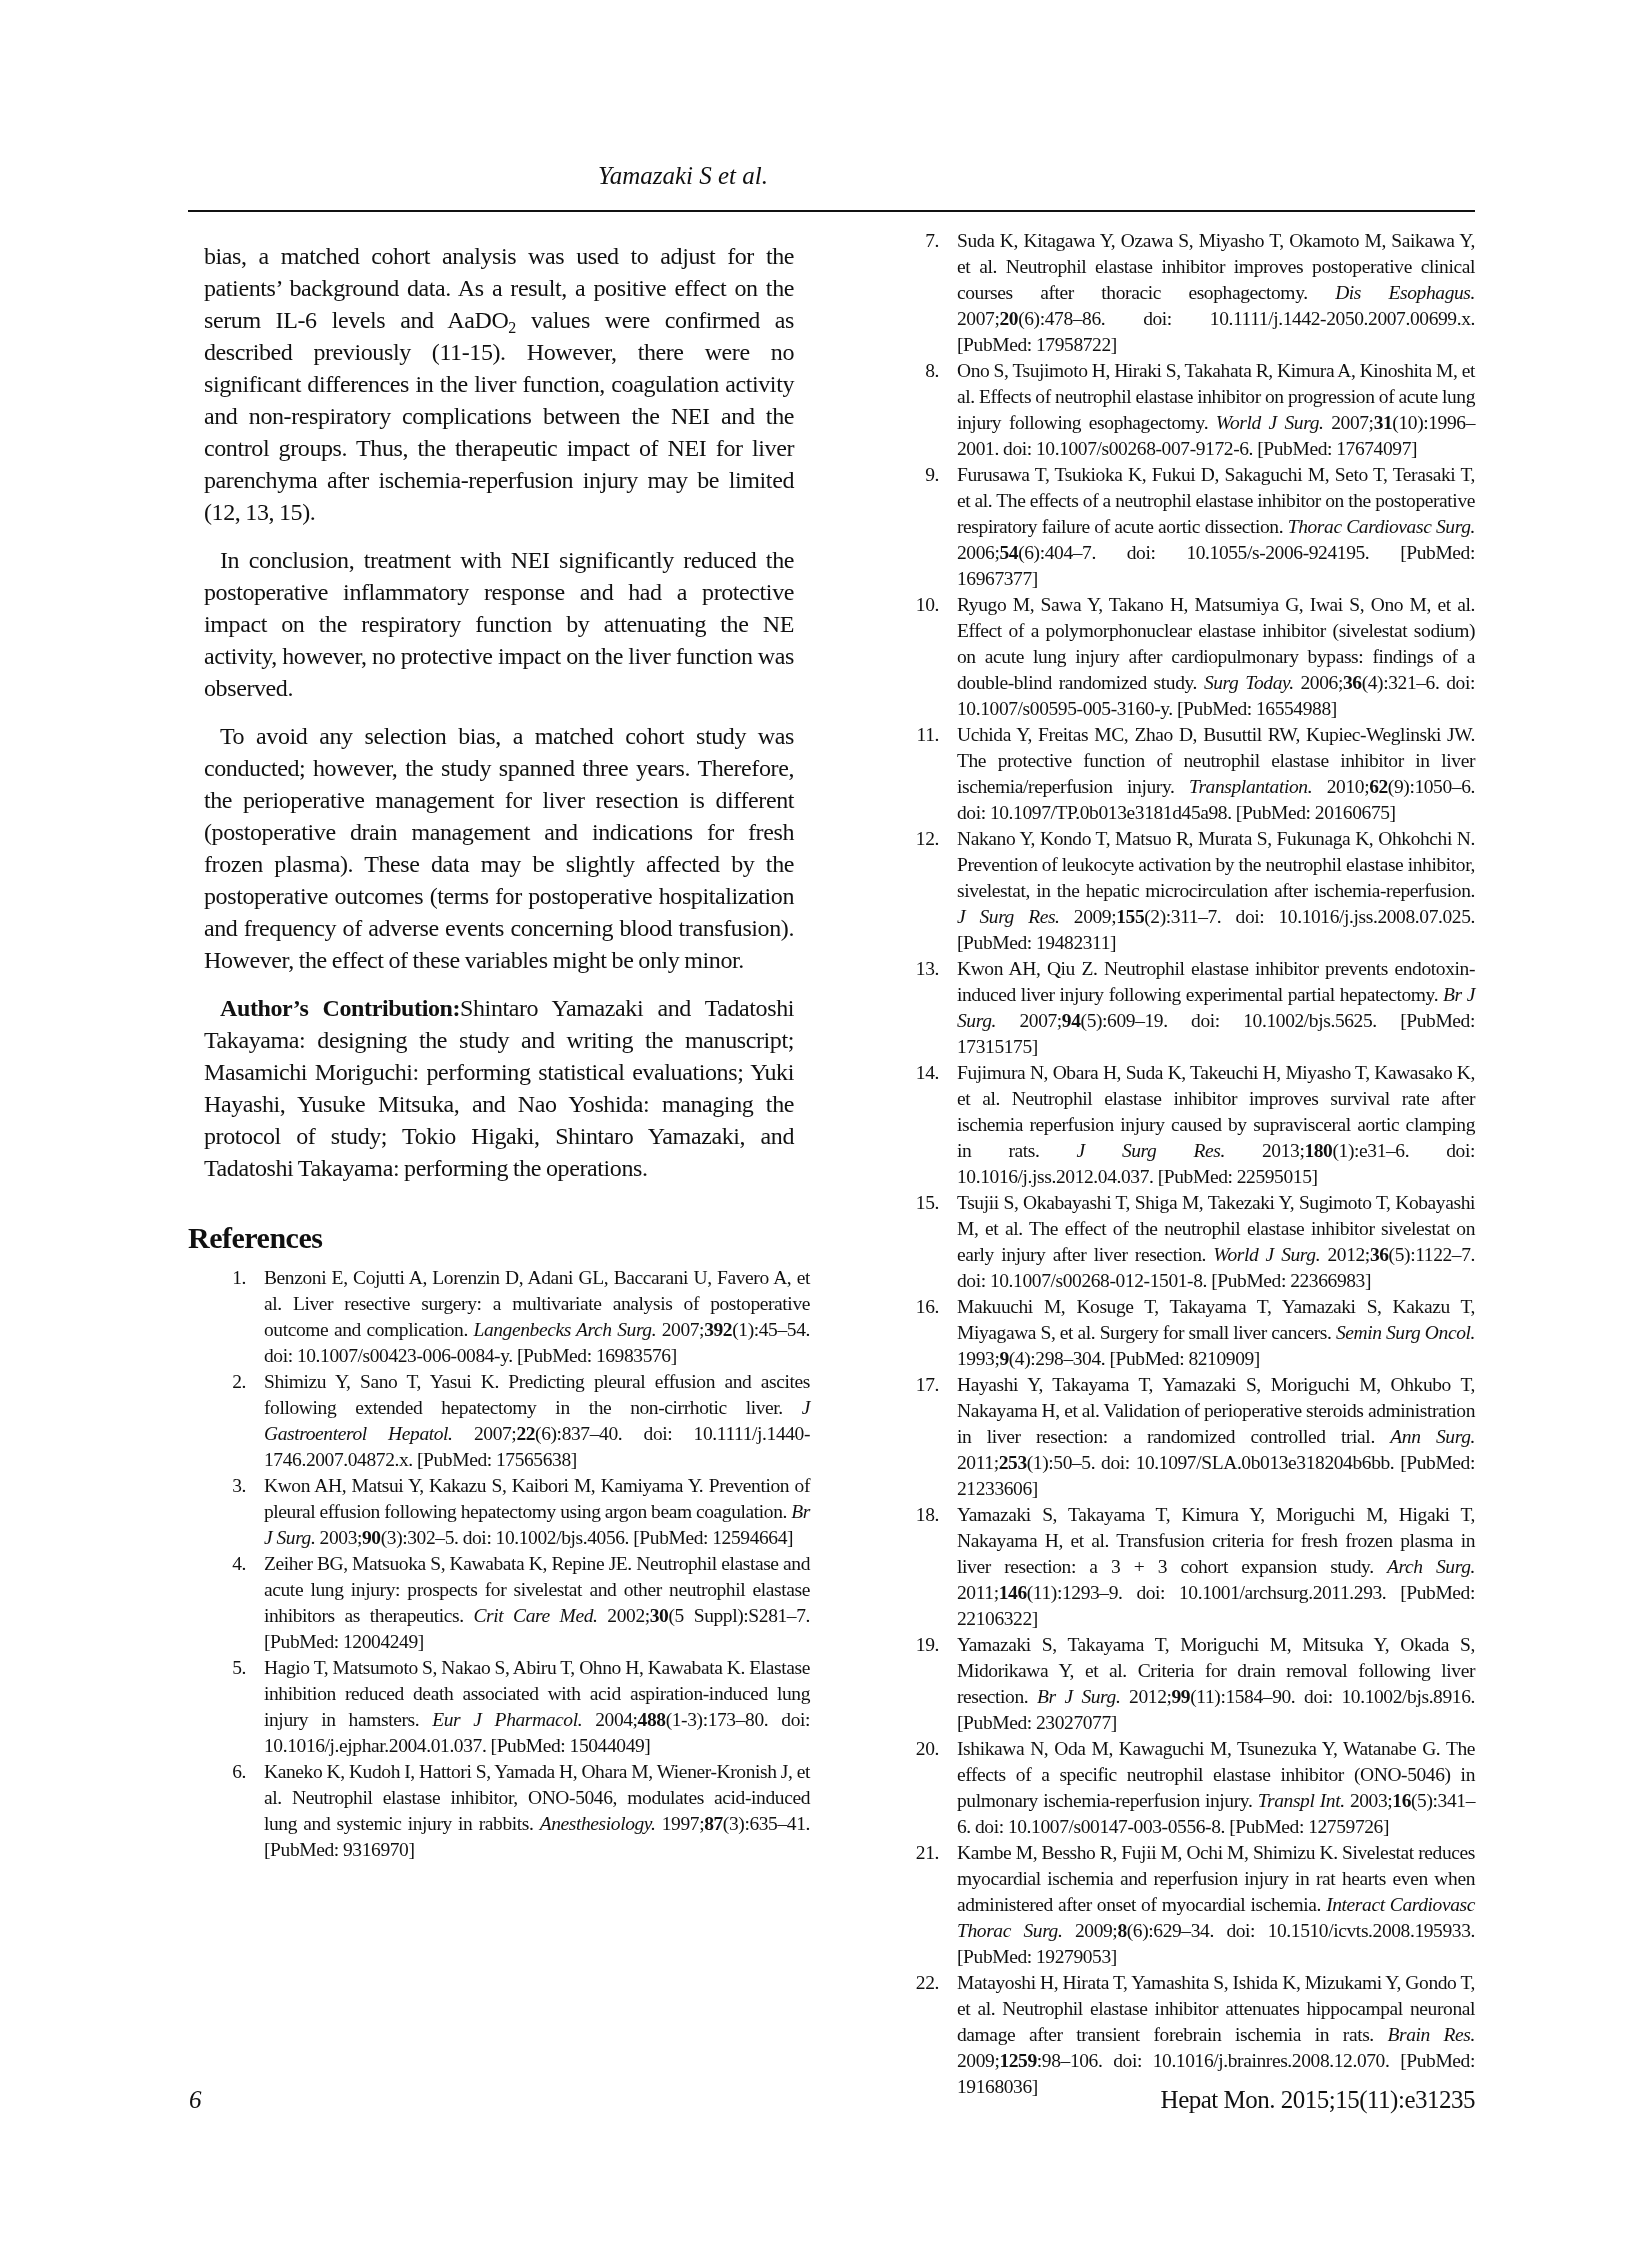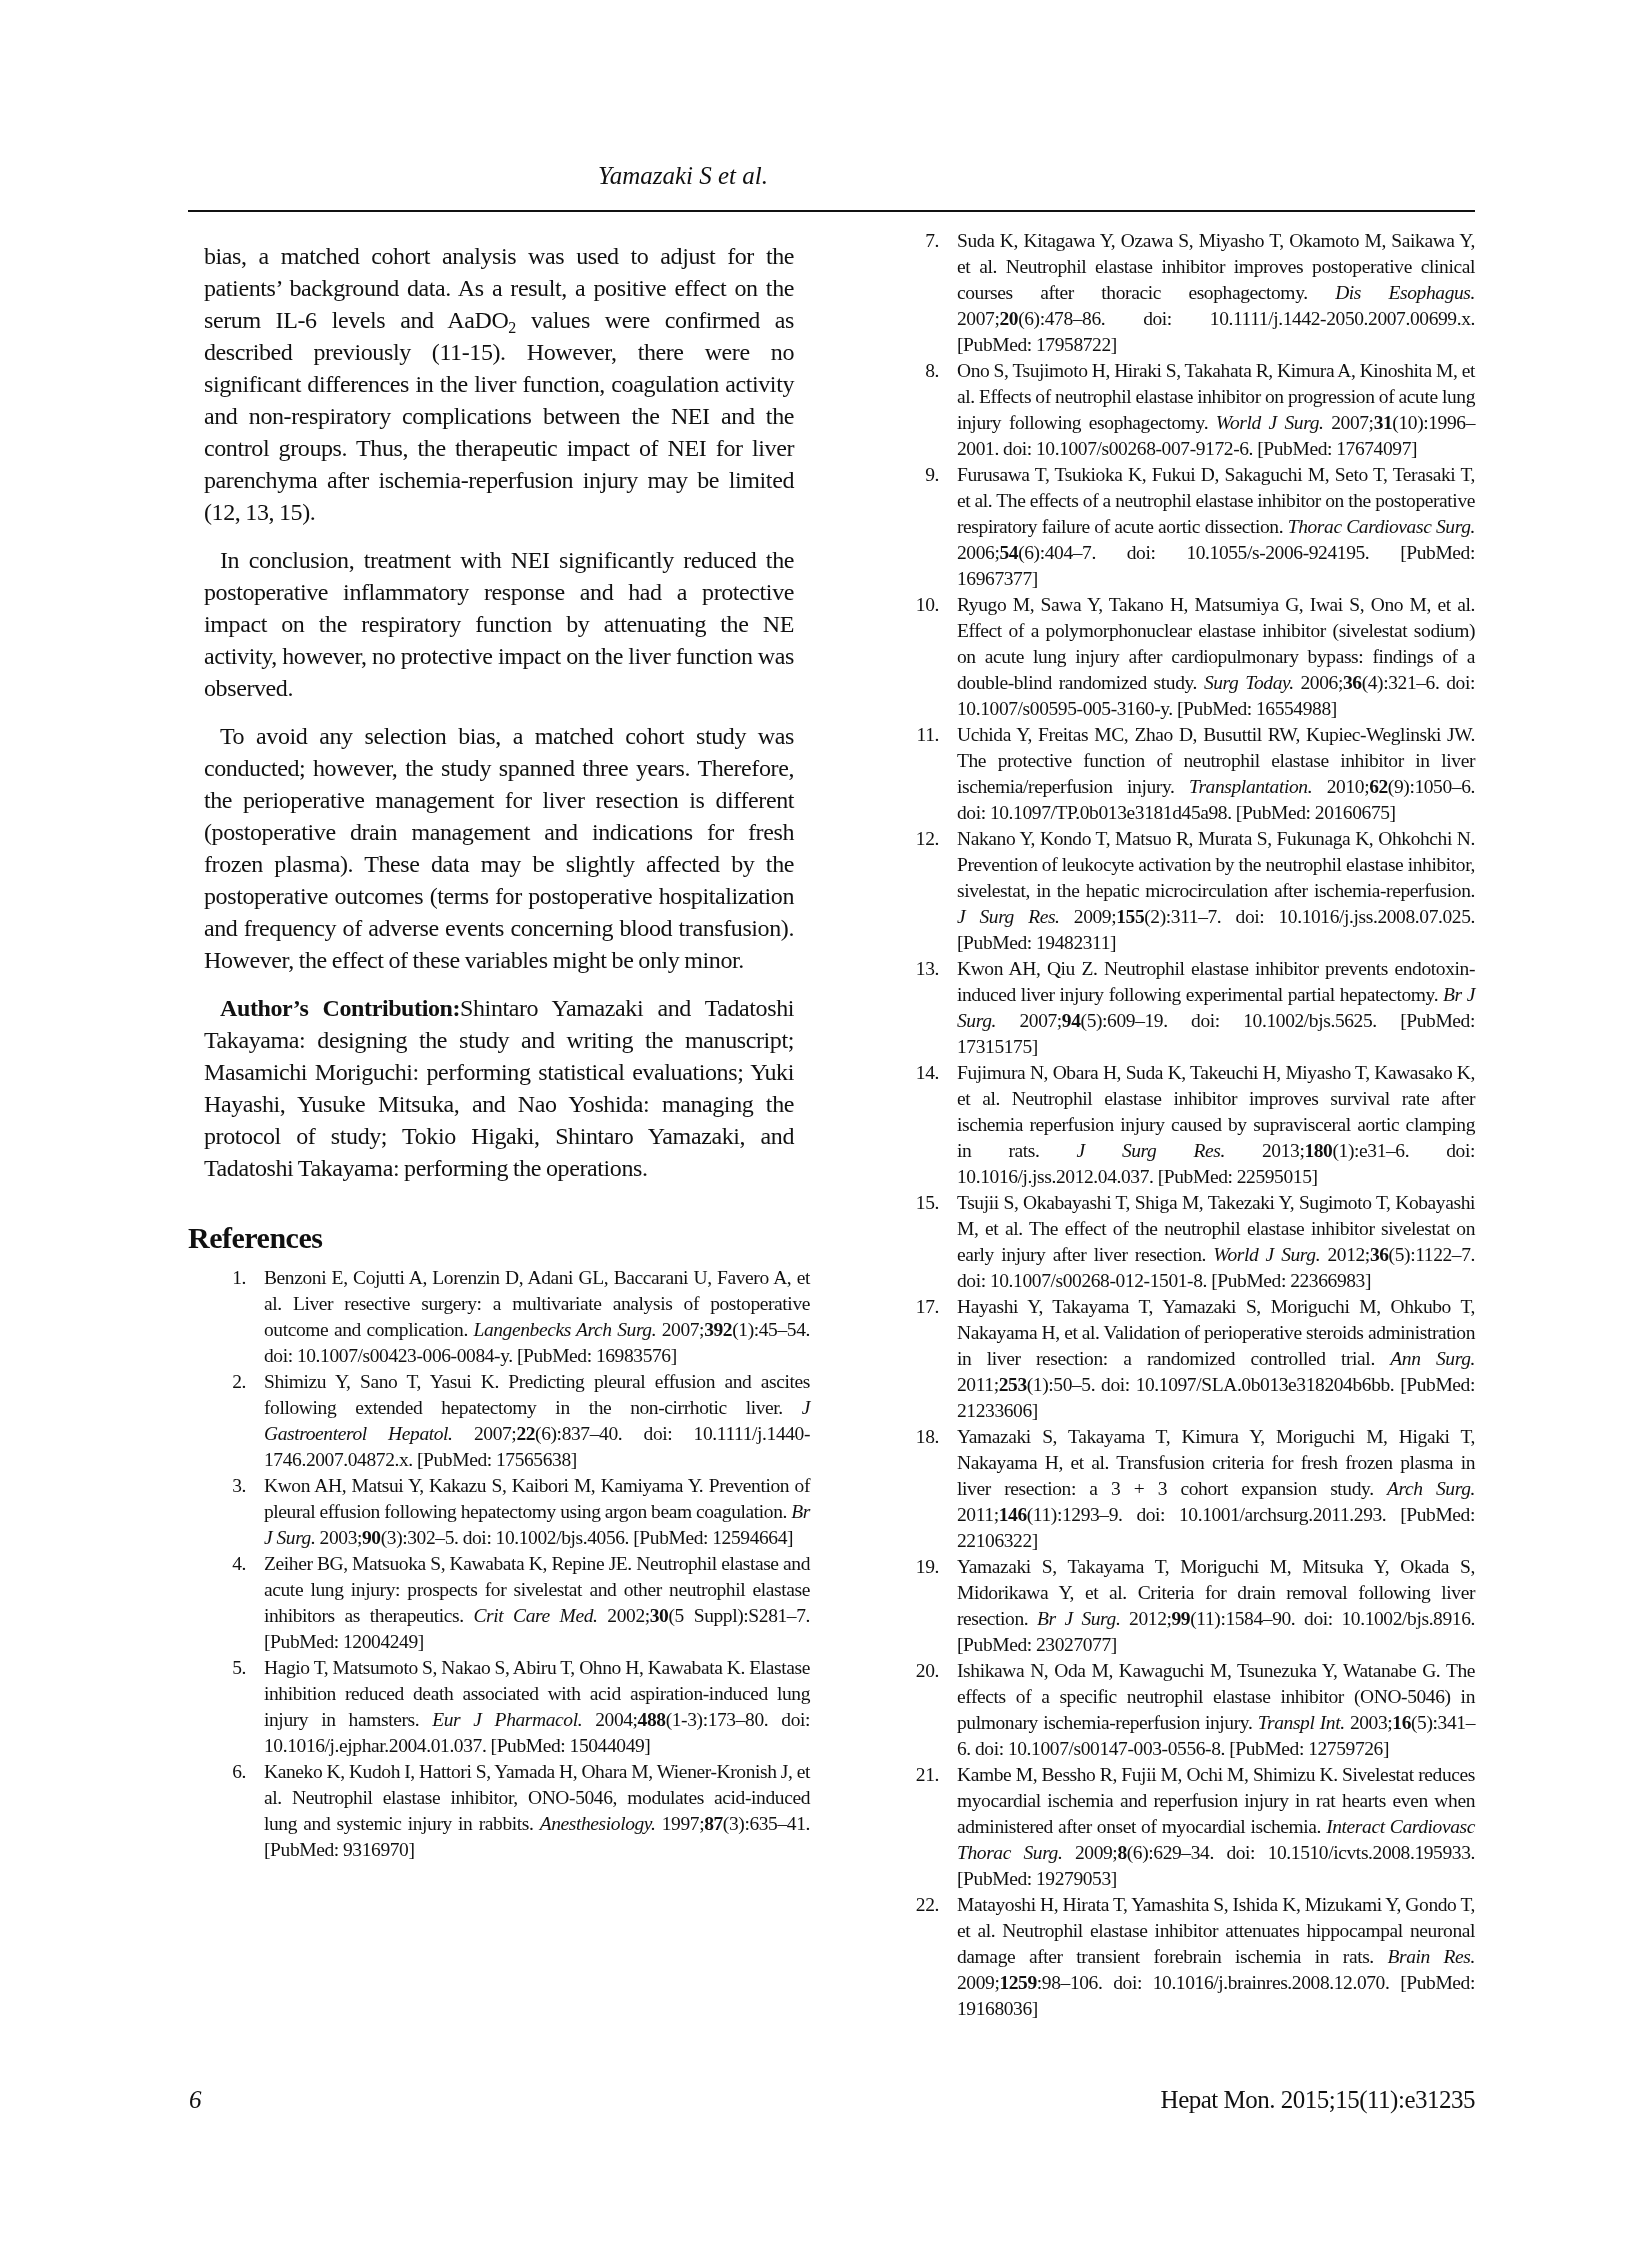--- a/index.html
+++ b/index.html
@@ -71,20 +71,21 @@
   <ol class="refs" id="refs-right">
       <li class="ref"><span class="ref-num">7.</span><span>Suda K, Kitagawa Y, Ozawa S, Miyasho T, Okamoto M, Saikawa Y, et al. Neutrophil elastase inhibitor improves postoperative clinical courses after thoracic esophagectomy. </span><span class="j">Dis Esophagus.</span><span> 2007;</span><span class="v">20</span><span>(6):478–86. doi: 10.1111/j.1442-2050.2007.00699.x. [PubMed: 17958722]</span></li>
       <li class="ref"><span class="ref-num">8.</span><span>Ono S, Tsujimoto H, Hiraki S, Takahata R, Kimura A, Kinoshita M, et al. Effects of neutrophil elastase inhibitor on progression of acute lung injury following esophagectomy. </span><span class="j">World J Surg.</span><span> 2007;</span><span class="v">31</span><span>(10):1996–2001. doi: 10.1007/s00268-007-9172-6. [PubMed: 17674097]</span></li>
       <li class="ref"><span class="ref-num">9.</span><span>Furusawa T, Tsukioka K, Fukui D, Sakaguchi M, Seto T, Terasaki T, et al. The effects of a neutrophil elastase inhibitor on the postoperative respiratory failure of acute aortic dissection. </span><span class="j">Thorac Cardiovasc Surg.</span><span> 2006;</span><span class="v">54</span><span>(6):404–7. doi: 10.1055/s-2006-924195. [PubMed: 16967377]</span></li>
       <li class="ref"><span class="ref-num">10.</span><span>Ryugo M, Sawa Y, Takano H, Matsumiya G, Iwai S, Ono M, et al. Effect of a polymorphonuclear elastase inhibitor (sivelestat sodium) on acute lung injury after cardiopulmonary bypass: findings of a double-blind randomized study. </span><span class="j">Surg Today.</span><span> 2006;</span><span class="v">36</span><span>(4):321–6. doi: 10.1007/s00595-005-3160-y. [PubMed: 16554988]</span></li>
       <li class="ref"><span class="ref-num">11.</span><span>Uchida Y, Freitas MC, Zhao D, Busuttil RW, Kupiec-Weglinski JW. The protective function of neutrophil elastase inhibitor in liver ischemia/reperfusion injury. </span><span class="j">Transplantation.</span><span> 2010;</span><span class="v">62</span><span>(9):1050–6. doi: 10.1097/TP.0b013e3181d45a98. [PubMed: 20160675]</span></li>
       <li class="ref"><span class="ref-num">12.</span><span>Nakano Y, Kondo T, Matsuo R, Murata S, Fukunaga K, Ohkohchi N. Prevention of leukocyte activation by the neutrophil elastase inhibitor, sivelestat, in the hepatic microcirculation after ischemia-reperfusion. </span><span class="j">J Surg Res.</span><span> 2009;</span><span class="v">155</span><span>(2):311–7. doi: 10.1016/j.jss.2008.07.025. [PubMed: 19482311]</span></li>
       <li class="ref"><span class="ref-num">13.</span><span>Kwon AH, Qiu Z. Neutrophil elastase inhibitor prevents endotoxin-induced liver injury following experimental partial hepatectomy. </span><span class="j">Br J Surg.</span><span> 2007;</span><span class="v">94</span><span>(5):609–19. doi: 10.1002/bjs.5625. [PubMed: 17315175]</span></li>
       <li class="ref"><span class="ref-num">14.</span><span>Fujimura N, Obara H, Suda K, Takeuchi H, Miyasho T, Kawasako K, et al. Neutrophil elastase inhibitor improves survival rate after ischemia reperfusion injury caused by supravisceral aortic clamping in rats. </span><span class="j">J Surg Res.</span><span> 2013;</span><span class="v">180</span><span>(1):e31–6. doi: 10.1016/j.jss.2012.04.037. [PubMed: 22595015]</span></li>
       <li class="ref"><span class="ref-num">15.</span><span>Tsujii S, Okabayashi T, Shiga M, Takezaki Y, Sugimoto T, Kobayashi M, et al. The effect of the neutrophil elastase inhibitor sivelestat on early injury after liver resection. </span><span class="j">World J Surg.</span><span> 2012;</span><span class="v">36</span><span>(5):1122–7. doi: 10.1007/s00268-012-1501-8. [PubMed: 22366983]</span></li>
+      <li class="ref"><span class="ref-num">16.</span><span>Makuuchi M, Kosuge T, Takayama T, Yamazaki S, Kakazu T, Miyagawa S, et al. Surgery for small liver cancers. </span><span class="j">Semin Surg Oncol.</span><span> 1993;</span><span class="v">9</span><span>(4):298–304. [PubMed: 8210909]</span></li>
       <li class="ref"><span class="ref-num">17.</span><span>Hayashi Y, Takayama T, Yamazaki S, Moriguchi M, Ohkubo T, Nakayama H, et al. Validation of perioperative steroids administration in liver resection: a randomized controlled trial. </span><span class="j">Ann Surg.</span><span> 2011;</span><span class="v">253</span><span>(1):50–5. doi: 10.1097/SLA.0b013e318204b6bb. [PubMed: 21233606]</span></li>
       <li class="ref"><span class="ref-num">18.</span><span>Yamazaki S, Takayama T, Kimura Y, Moriguchi M, Higaki T, Nakayama H, et al. Transfusion criteria for fresh frozen plasma in liver resection: a 3 + 3 cohort expansion study. </span><span class="j">Arch Surg.</span><span> 2011;</span><span class="v">146</span><span>(11):1293–9. doi: 10.1001/archsurg.2011.293. [PubMed: 22106322]</span></li>
       <li class="ref"><span class="ref-num">19.</span><span>Yamazaki S, Takayama T, Moriguchi M, Mitsuka Y, Okada S, Midorikawa Y, et al. Criteria for drain removal following liver resection. </span><span class="j">Br J Surg.</span><span> 2012;</span><span class="v">99</span><span>(11):1584–90. doi: 10.1002/bjs.8916. [PubMed: 23027077]</span></li>
       <li class="ref"><span class="ref-num">20.</span><span>Ishikawa N, Oda M, Kawaguchi M, Tsunezuka Y, Watanabe G. The effects of a specific neutrophil elastase inhibitor (ONO-5046) in pulmonary ischemia-reperfusion injury. </span><span class="j">Transpl Int.</span><span> 2003;</span><span class="v">16</span><span>(5):341–6. doi: 10.1007/s00147-003-0556-8. [PubMed: 12759726]</span></li>
       <li class="ref"><span class="ref-num">21.</span><span>Kambe M, Bessho R, Fujii M, Ochi M, Shimizu K. Sivelestat reduces myocardial ischemia and reperfusion injury in rat hearts even when administered after onset of myocardial ischemia. </span><span class="j">Interact Cardiovasc Thorac Surg.</span><span> 2009;</span><span class="v">8</span><span>(6):629–34. doi: 10.1510/icvts.2008.195933. [PubMed: 19279053]</span></li>
       <li class="ref"><span class="ref-num">22.</span><span>Matayoshi H, Hirata T, Yamashita S, Ishida K, Mizukami Y, Gondo T, et al. Neutrophil elastase inhibitor attenuates hippocampal neuronal damage after transient forebrain ischemia in rats. </span><span class="j">Brain Res.</span><span> 2009;</span><span class="v">1259</span><span>:98–106. doi: 10.1016/j.brainres.2008.12.070. [PubMed: 19168036]</span></li>
     </ol>
 </div>
 
 <div class="page-num">6</div>

